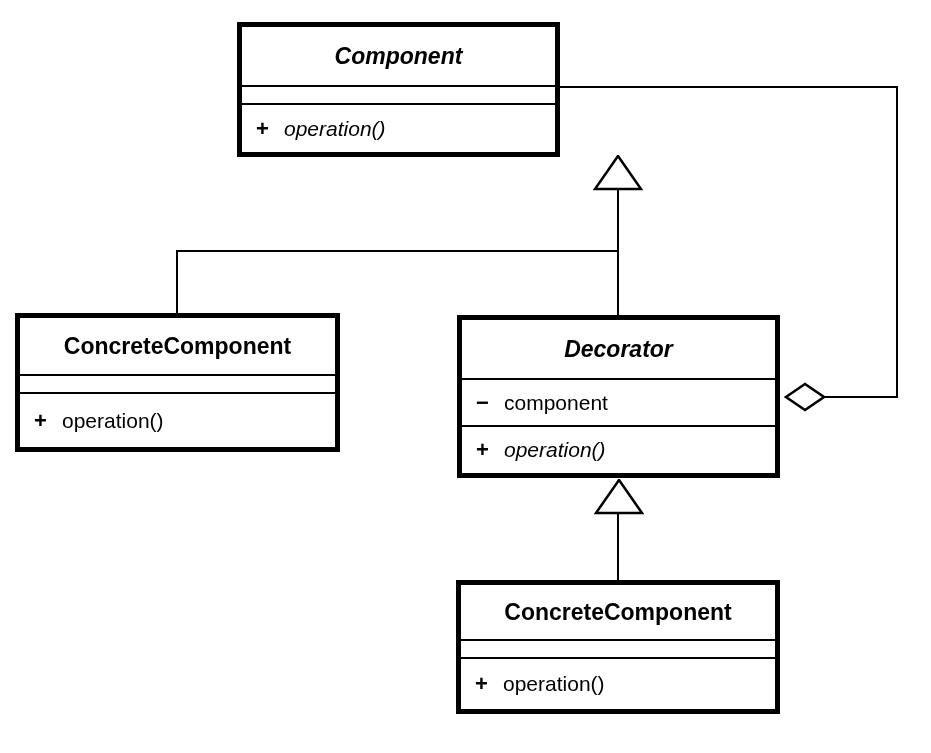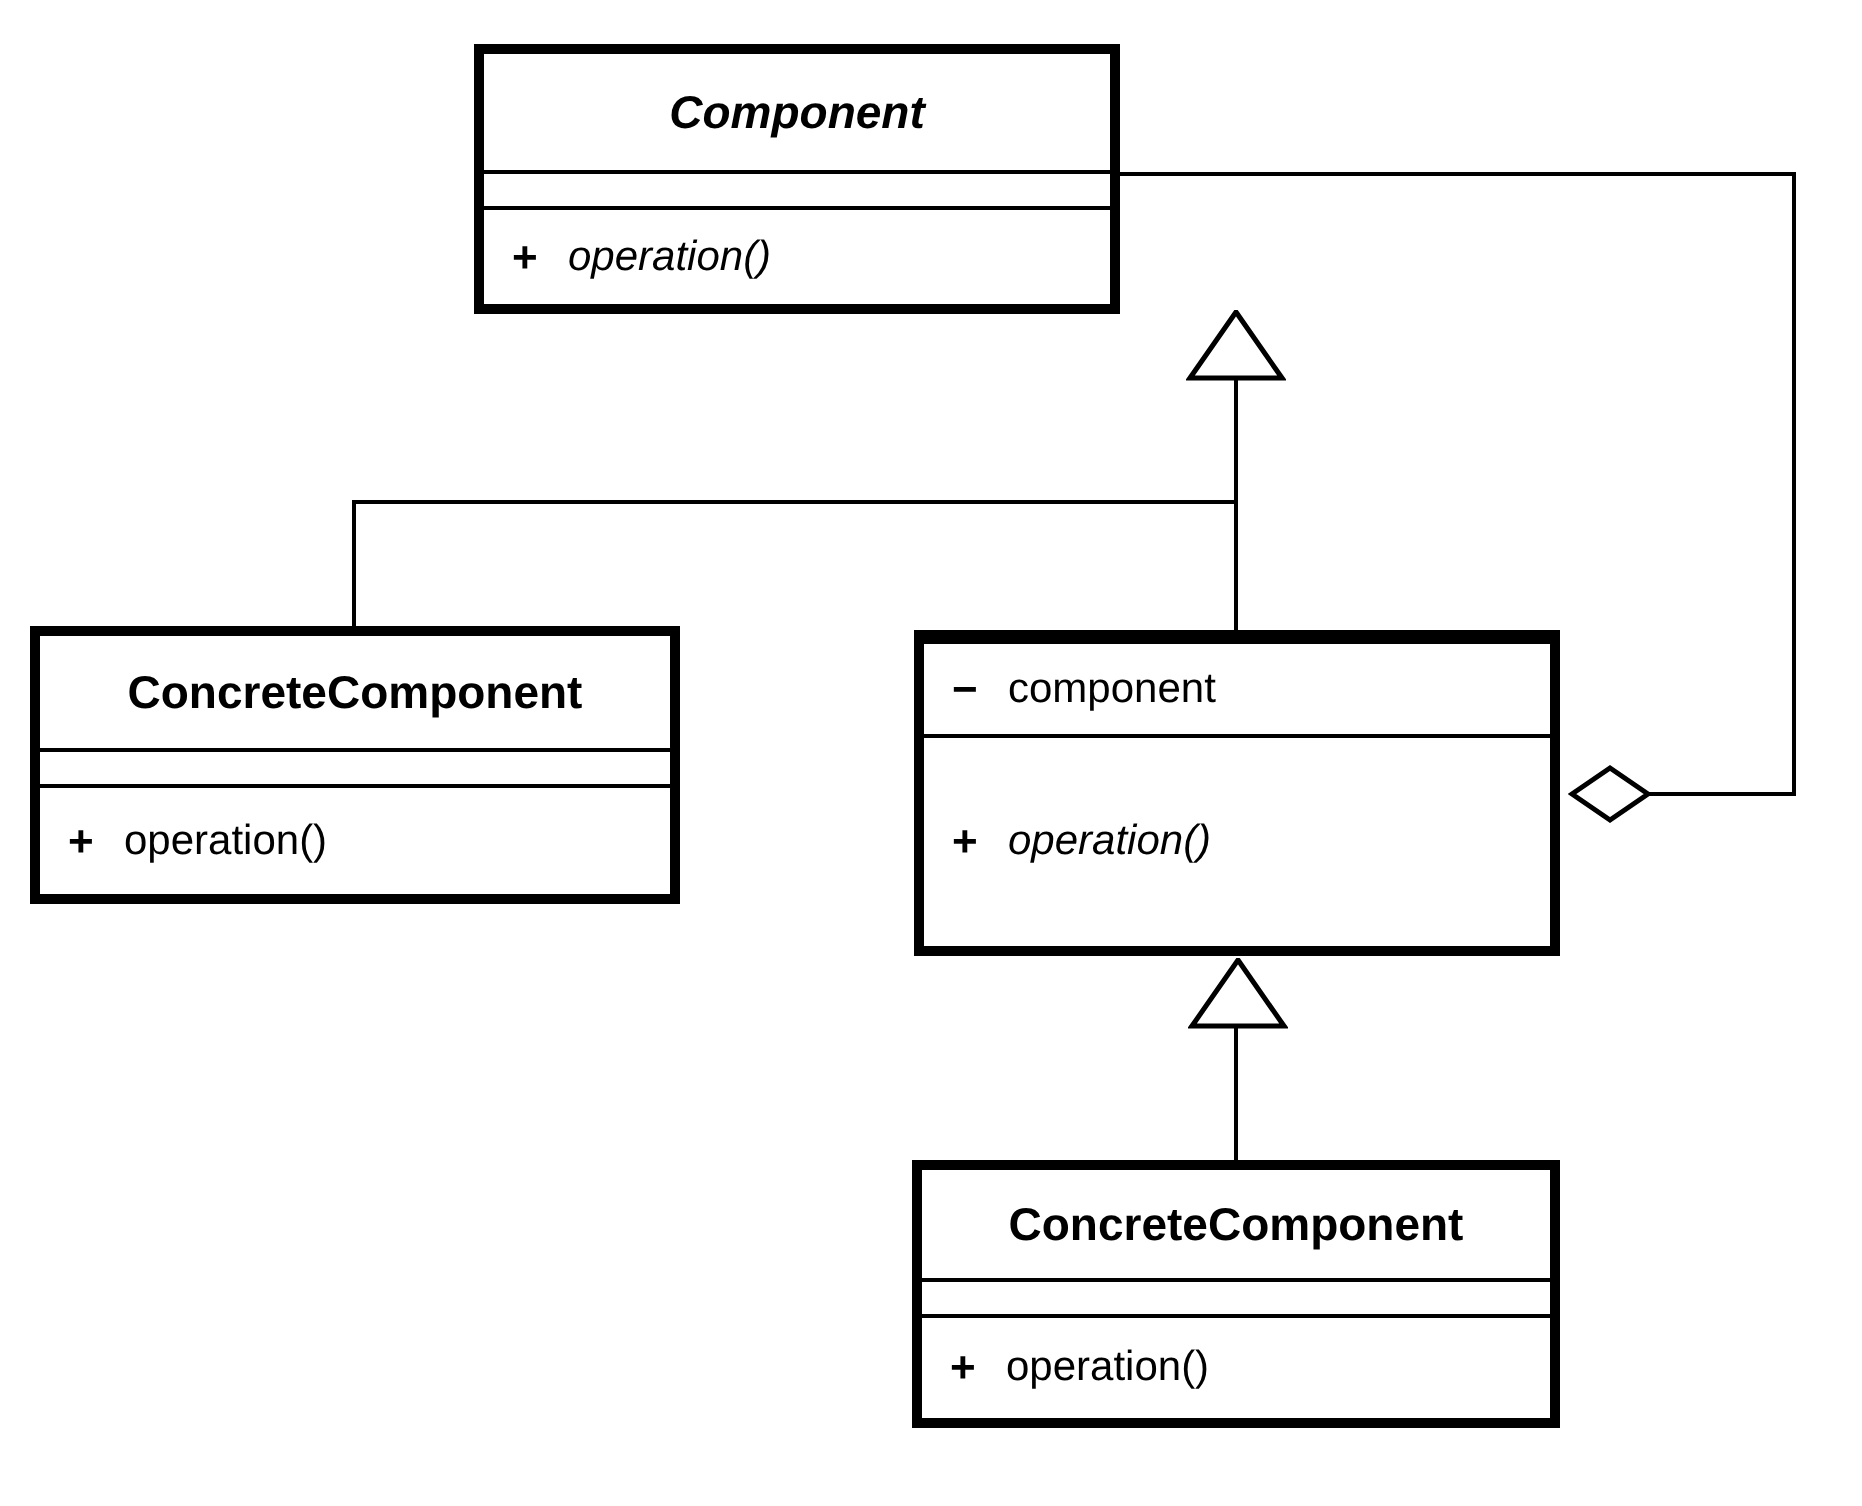--- a/index.html
+++ b/index.html
@@ -151,20 +151,23 @@
     <div class="compartment divider empty-compartment" style="height:18px;"></div>
     <div class="compartment divider attrs-compartment" style="flex:1;">
       <div class="member-row">
         <span class="visibility">+</span>
         <span class="member-name">operation()</span>
       </div>
     </div>
   </div>
 
   <div class="uml-class" style="left:457px; top:315px; width:323px; height:163px;">
+    <div class="compartment name-compartment" style="height:58px;">
+      <span class="class-name abstract">Decorator</span>
+    </div>
     <div class="compartment divider attrs-compartment" style="height:47px;">
       <div class="member-row">
         <span class="visibility">−</span>
         <span class="member-name">component</span>
       </div>
     </div>
     <div class="compartment divider attrs-compartment" style="flex:1;">
       <div class="member-row">
         <span class="visibility">+</span>
         <span class="member-name abstract">operation()</span>

